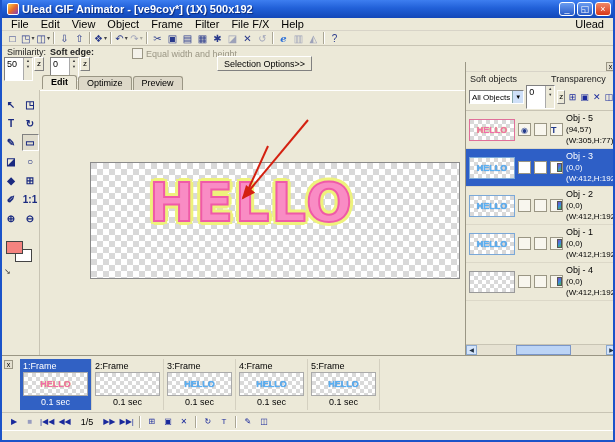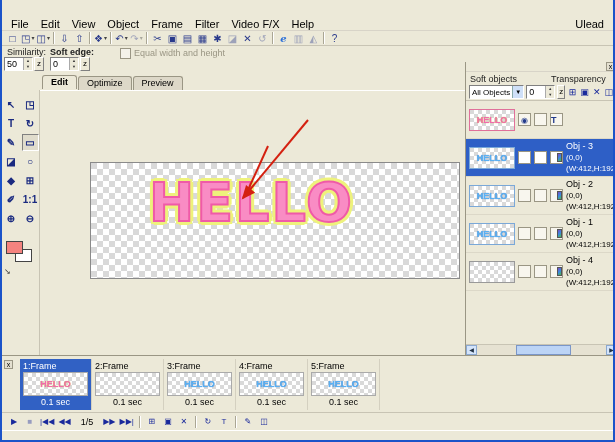--- a/index.html
+++ b/index.html
@@ -30,27 +30,27 @@
   .tbtn{min-width:15px;height:14px;font-size:10px;line-height:13px;text-align:center;color:#2a3a8c;
     cursor:pointer;padding:0 1px;display:flex;align-items:center;justify-content:center;}
   .tbtn.dd::after{content:"▾";font-size:6px;margin-left:1px;color:#444;}
   .tbtn.off{opacity:.4;}
   .tbtn.sep{min-width:2px;width:2px;padding:0;margin:0 2px;border-left:1px solid #aaa694;border-right:1px solid #fff;height:12px;}
   .tbtn.ie{color:#2a6fd8;font-style:italic;font-weight:bold;font-family:"DejaVu Serif",serif;}
   
   .optbar{position:absolute;left:0;top:46px;width:462px;height:30px;font-size:9px;}
   .lbl{color:#222;}
   .lbl.gray{color:#9a9684;}
-  .spin{display:inline-flex;height:14px;border:1px solid;border-color:#808080 #fff #fff #808080;background:#fff;}
+  .spin{display:inline-flex;height:24px;border:1px solid;border-color:#808080 #fff #fff #808080;background:#fff;}
   .sv{min-width:18px;padding:0 2px;font-size:9px;line-height:12px;}
   .sb{display:flex;flex-direction:column;width:9px;background:#ECE9D8;border-left:1px solid #aaa;}
   .sb span{font-size:4px;line-height:6px;text-align:center;color:#333;}
   .zbtn{display:inline-block;width:10px;height:14px;font-size:8px;line-height:12px;text-align:center;
     background:#ECE9D8;border:1px solid;border-color:#fff #808080 #808080 #fff;cursor:pointer;}
-  .chk{position:absolute;left:118px;top:2px;display:flex;gap:3px;}
+  .chk{position:absolute;left:130px;top:2px;display:flex;align-items:center;gap:3px;}
   .chkbox{width:11px;height:11px;background:#f4f2ea;border:1px solid #9a9684;}
   .selopt{position:absolute;left:215px;top:10px;height:15px;font-size:9px;padding:0 6px;
     background:#ECE9D8;border:1px solid;border-color:#fff #808080 #808080 #fff;cursor:pointer;}
   
   .tabs{position:absolute;left:40px;top:76px;height:14px;display:flex;font-size:9px;}
   .tab{padding:1px 8px 0;border:1px solid #9a9684;border-bottom:none;border-radius:3px 3px 0 0;
     background:#ddd8c8;margin-right:1px;cursor:pointer;}
   .tab.active{background:#ECE9D8;position:relative;top:-1px;font-weight:bold;}
   
   .toolbox{position:absolute;left:0;top:90px;width:38px;height:265px;border-right:1px solid #c8c4b4;padding-top:6px;}
@@ -137,25 +137,34 @@
   .a1{position:absolute;left:28px;top:34px;font-size:31px;font-weight:bold;color:#d8200f;white-space:nowrap;}
   .a2{position:absolute;left:84px;top:74px;font-size:31px;font-weight:bold;color:#d8200f;white-space:nowrap;}
   .abox{display:inline-block;border:4px solid #1f2ad0;padding:0 3px;margin-left:3px;line-height:1.1;}
   .arrow{position:absolute;left:0;top:0;}
 </style>
 </head>
 <body>
 
 <div class="window">
 
+  <div class="titlebar">
+    <span class="appicon"></span>
+    <span class="title">Ulead GIF Animator - [ve9coy*] (1X) 500x192</span>
+    <span class="winbtns">
+      <span class="wbtn">_</span>
+      <span class="wbtn">◱</span>
+      <span class="wbtn close">×</span>
+    </span>
+  </div>
 
   <div class="menubar">
     <span class="dcl">
       
-    <span class="mi">File</span><span class="mi">Edit</span><span class="mi">View</span><span class="mi">Object</span><span class="mi">Frame</span><span class="mi">Filter</span><span class="mi">Video F/X</span><span class="mi">Help</span></span>
+    <span class="mi">File</span><span class="mi">Edit</span><span class="mi">View</span><span class="mi">Object</span><span class="mi">Frame</span><span class="mi">Filter</span><span class="mi">File F/X</span><span class="mi">Help</span></span>
     <span class="mi right">Ulead</span>
   </div>
 
   <div class="toolbar">
     <span class="dcl">
       
     <span class="tbtn">□</span><span class="tbtn dd">◳</span><span class="tbtn dd">◫</span><span class="tbtn sep"></span><span class="tbtn">⇩</span><span class="tbtn">⇧</span><span class="tbtn sep"></span><span class="tbtn dd">❖</span><span class="tbtn sep"></span><span class="tbtn dd">↶</span><span class="tbtn off dd">↷</span><span class="tbtn sep"></span><span class="tbtn">✂</span><span class="tbtn">▣</span><span class="tbtn">▤</span><span class="tbtn">▦</span><span class="tbtn">✱</span><span class="tbtn off">◪</span><span class="tbtn">✕</span><span class="tbtn off">↺</span><span class="tbtn sep"></span><span class="tbtn ie">e</span><span class="tbtn off">▥</span><span class="tbtn off">◭</span><span class="tbtn sep"></span><span class="tbtn">?</span></span>
   </div>
 
   <div class="optbar">
@@ -182,20 +191,21 @@
           <span>▲</span>
           <span>▼</span>
         </span>
       </span>
       <span class="zbtn">z</span>
     </div>
     <div class="chk">
       <span class="chkbox"></span>
       <span class="lbl gray">Equal width and height</span>
     </div>
+    <button class="selopt">Selection Options&gt;&gt;</button>
   </div>
 
   <div class="tabs">
 
   <span class="tab active">Edit</span>
       <span class="tab">Optimize</span>
       <span class="tab">Preview</span>
     </div>
 
   <div class="toolbox">
@@ -261,20 +271,24 @@
             <span class="mini s-pink">HELLO</span>
           </span>
           <span class="ocell">
             <span class="eye"></span>
           </span>
           <span class="ocell"></span>
           <span class="ocell">
             <span class="tico"></span>
             <span class="iico" style="visibility: hidden;"></span>
           </span>
+          <span class="otext">
+            <span class="oname">Obj - 5</span>
+            <span class="opos">(94,57)(W:305,H:77)</span>
+          </span>
         </div>
         <div class="orow selected">
           <span class="thumb checker s-blue">
             <span class="mini s-blue">HELLO</span>
           </span>
           <span class="ocell">
             <span class="eye" style="visibility: hidden;"></span>
           </span>
           <span class="ocell"></span>
           <span class="ocell">

